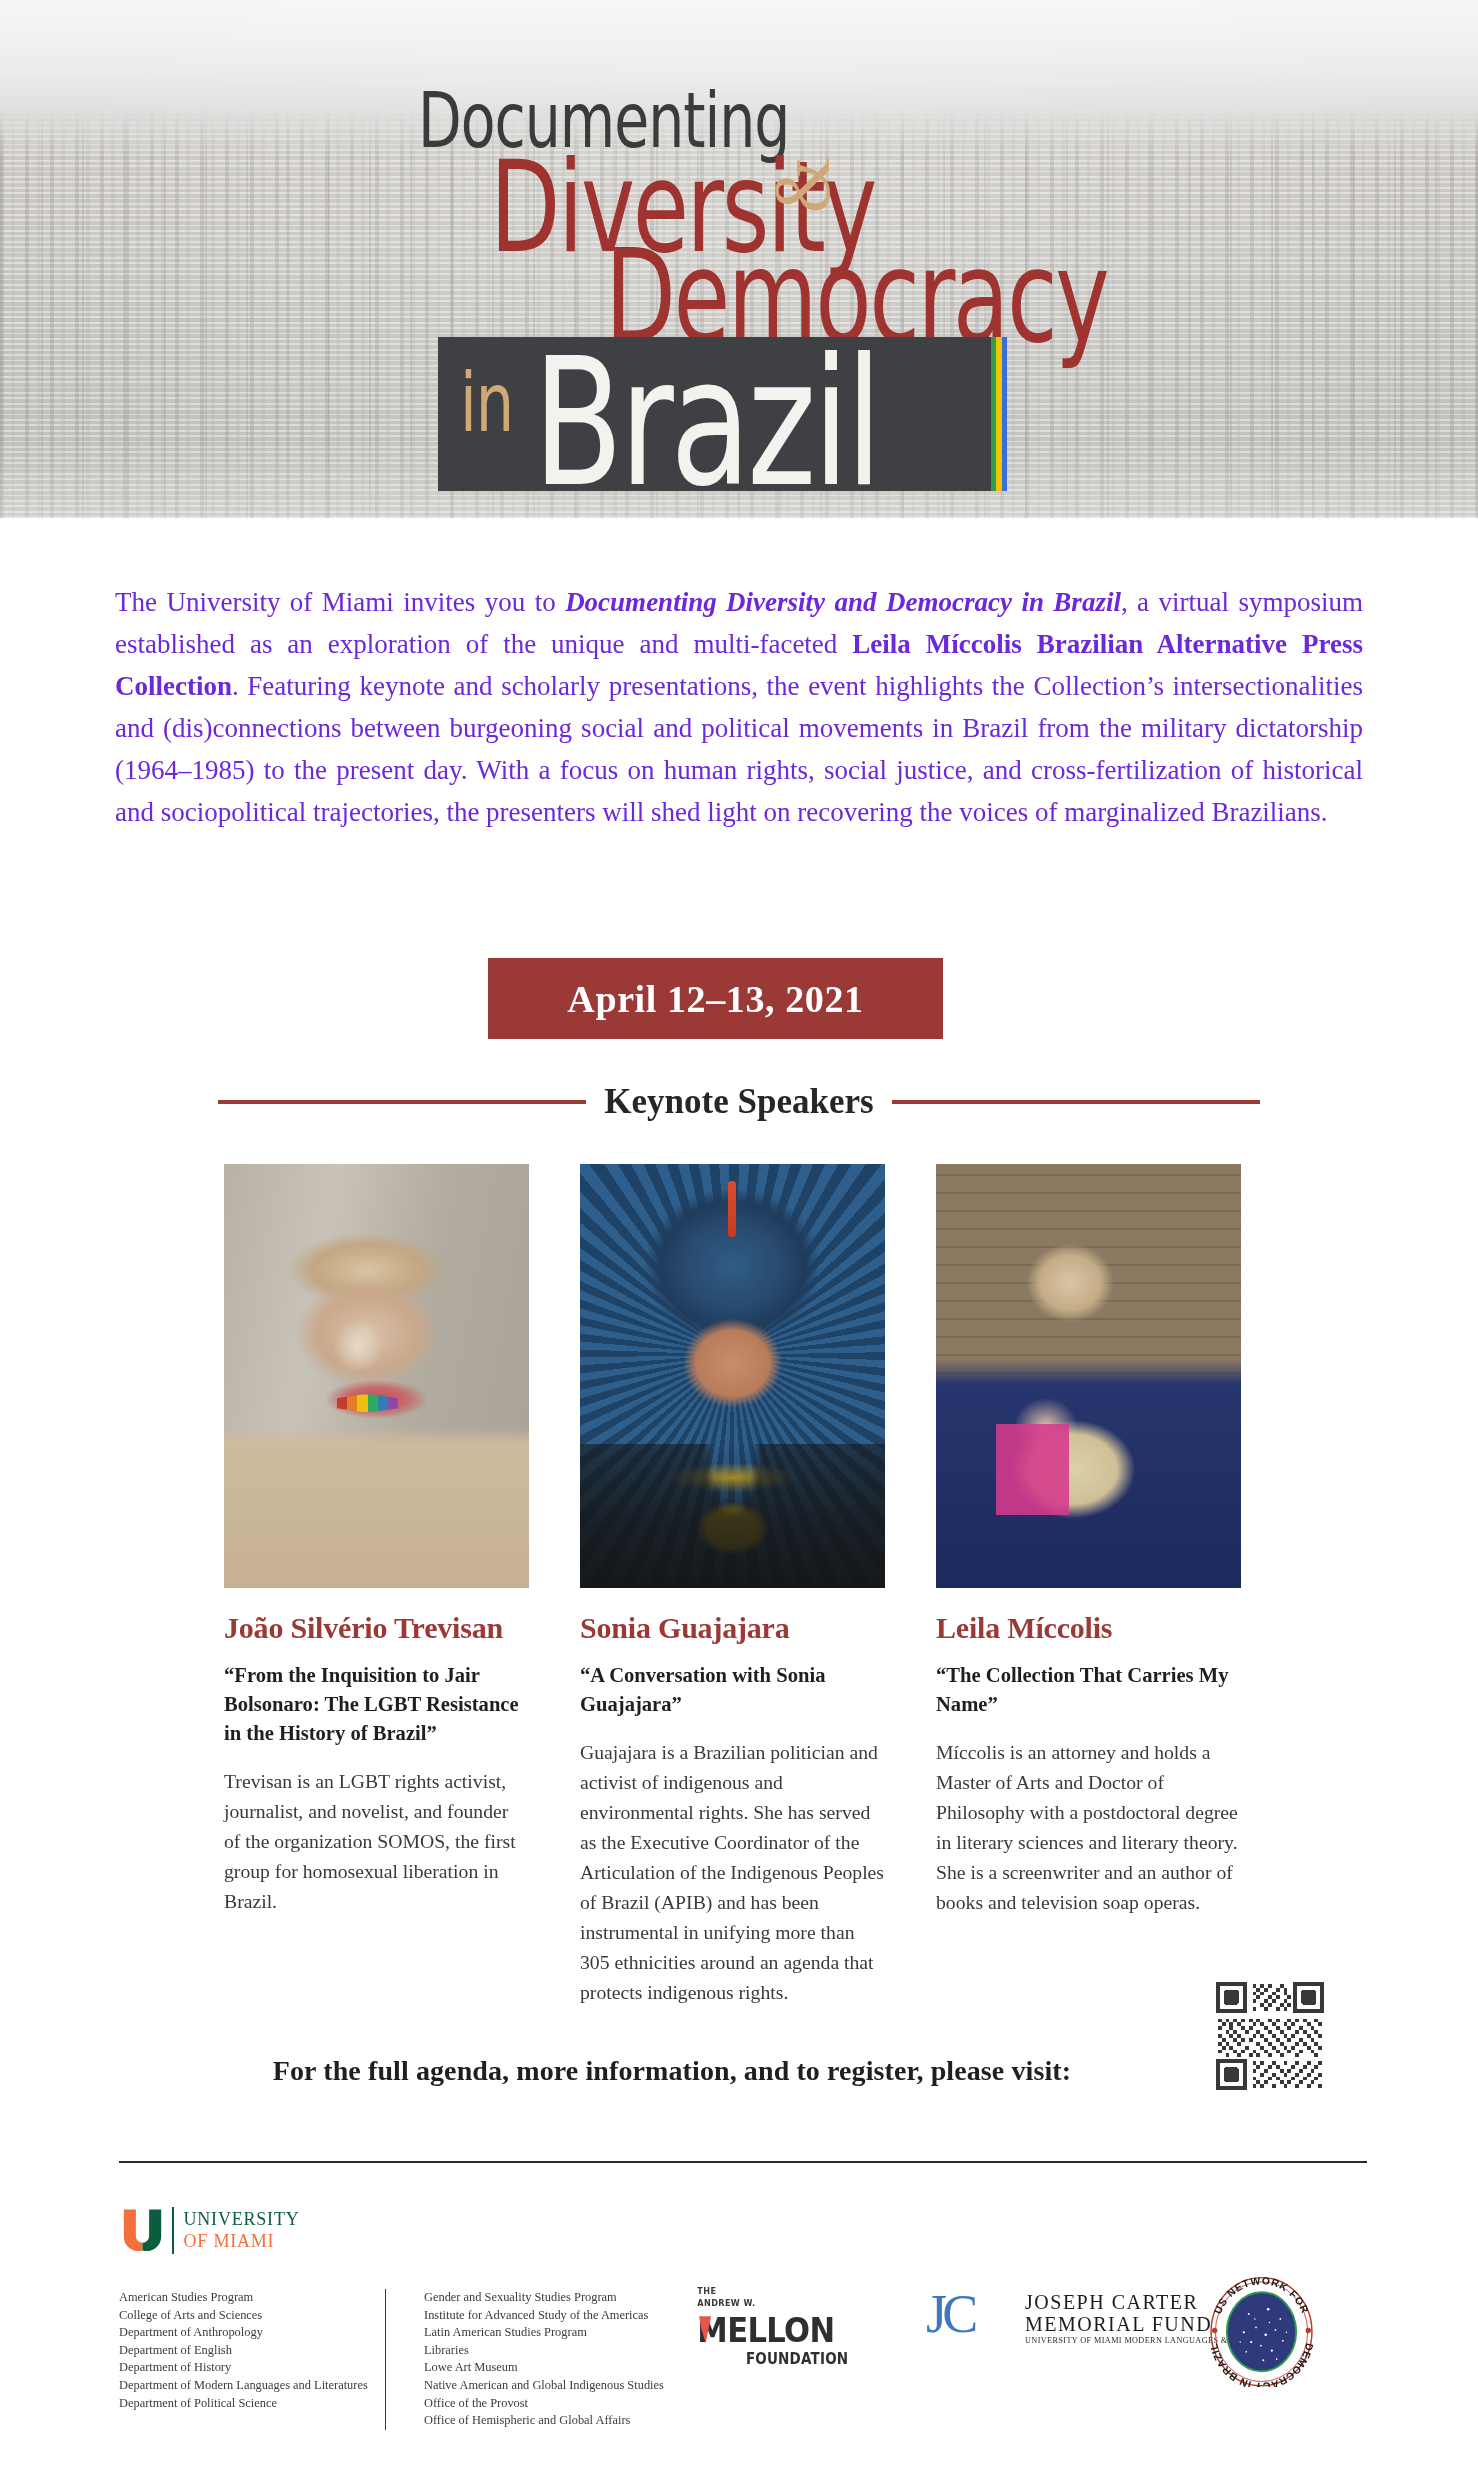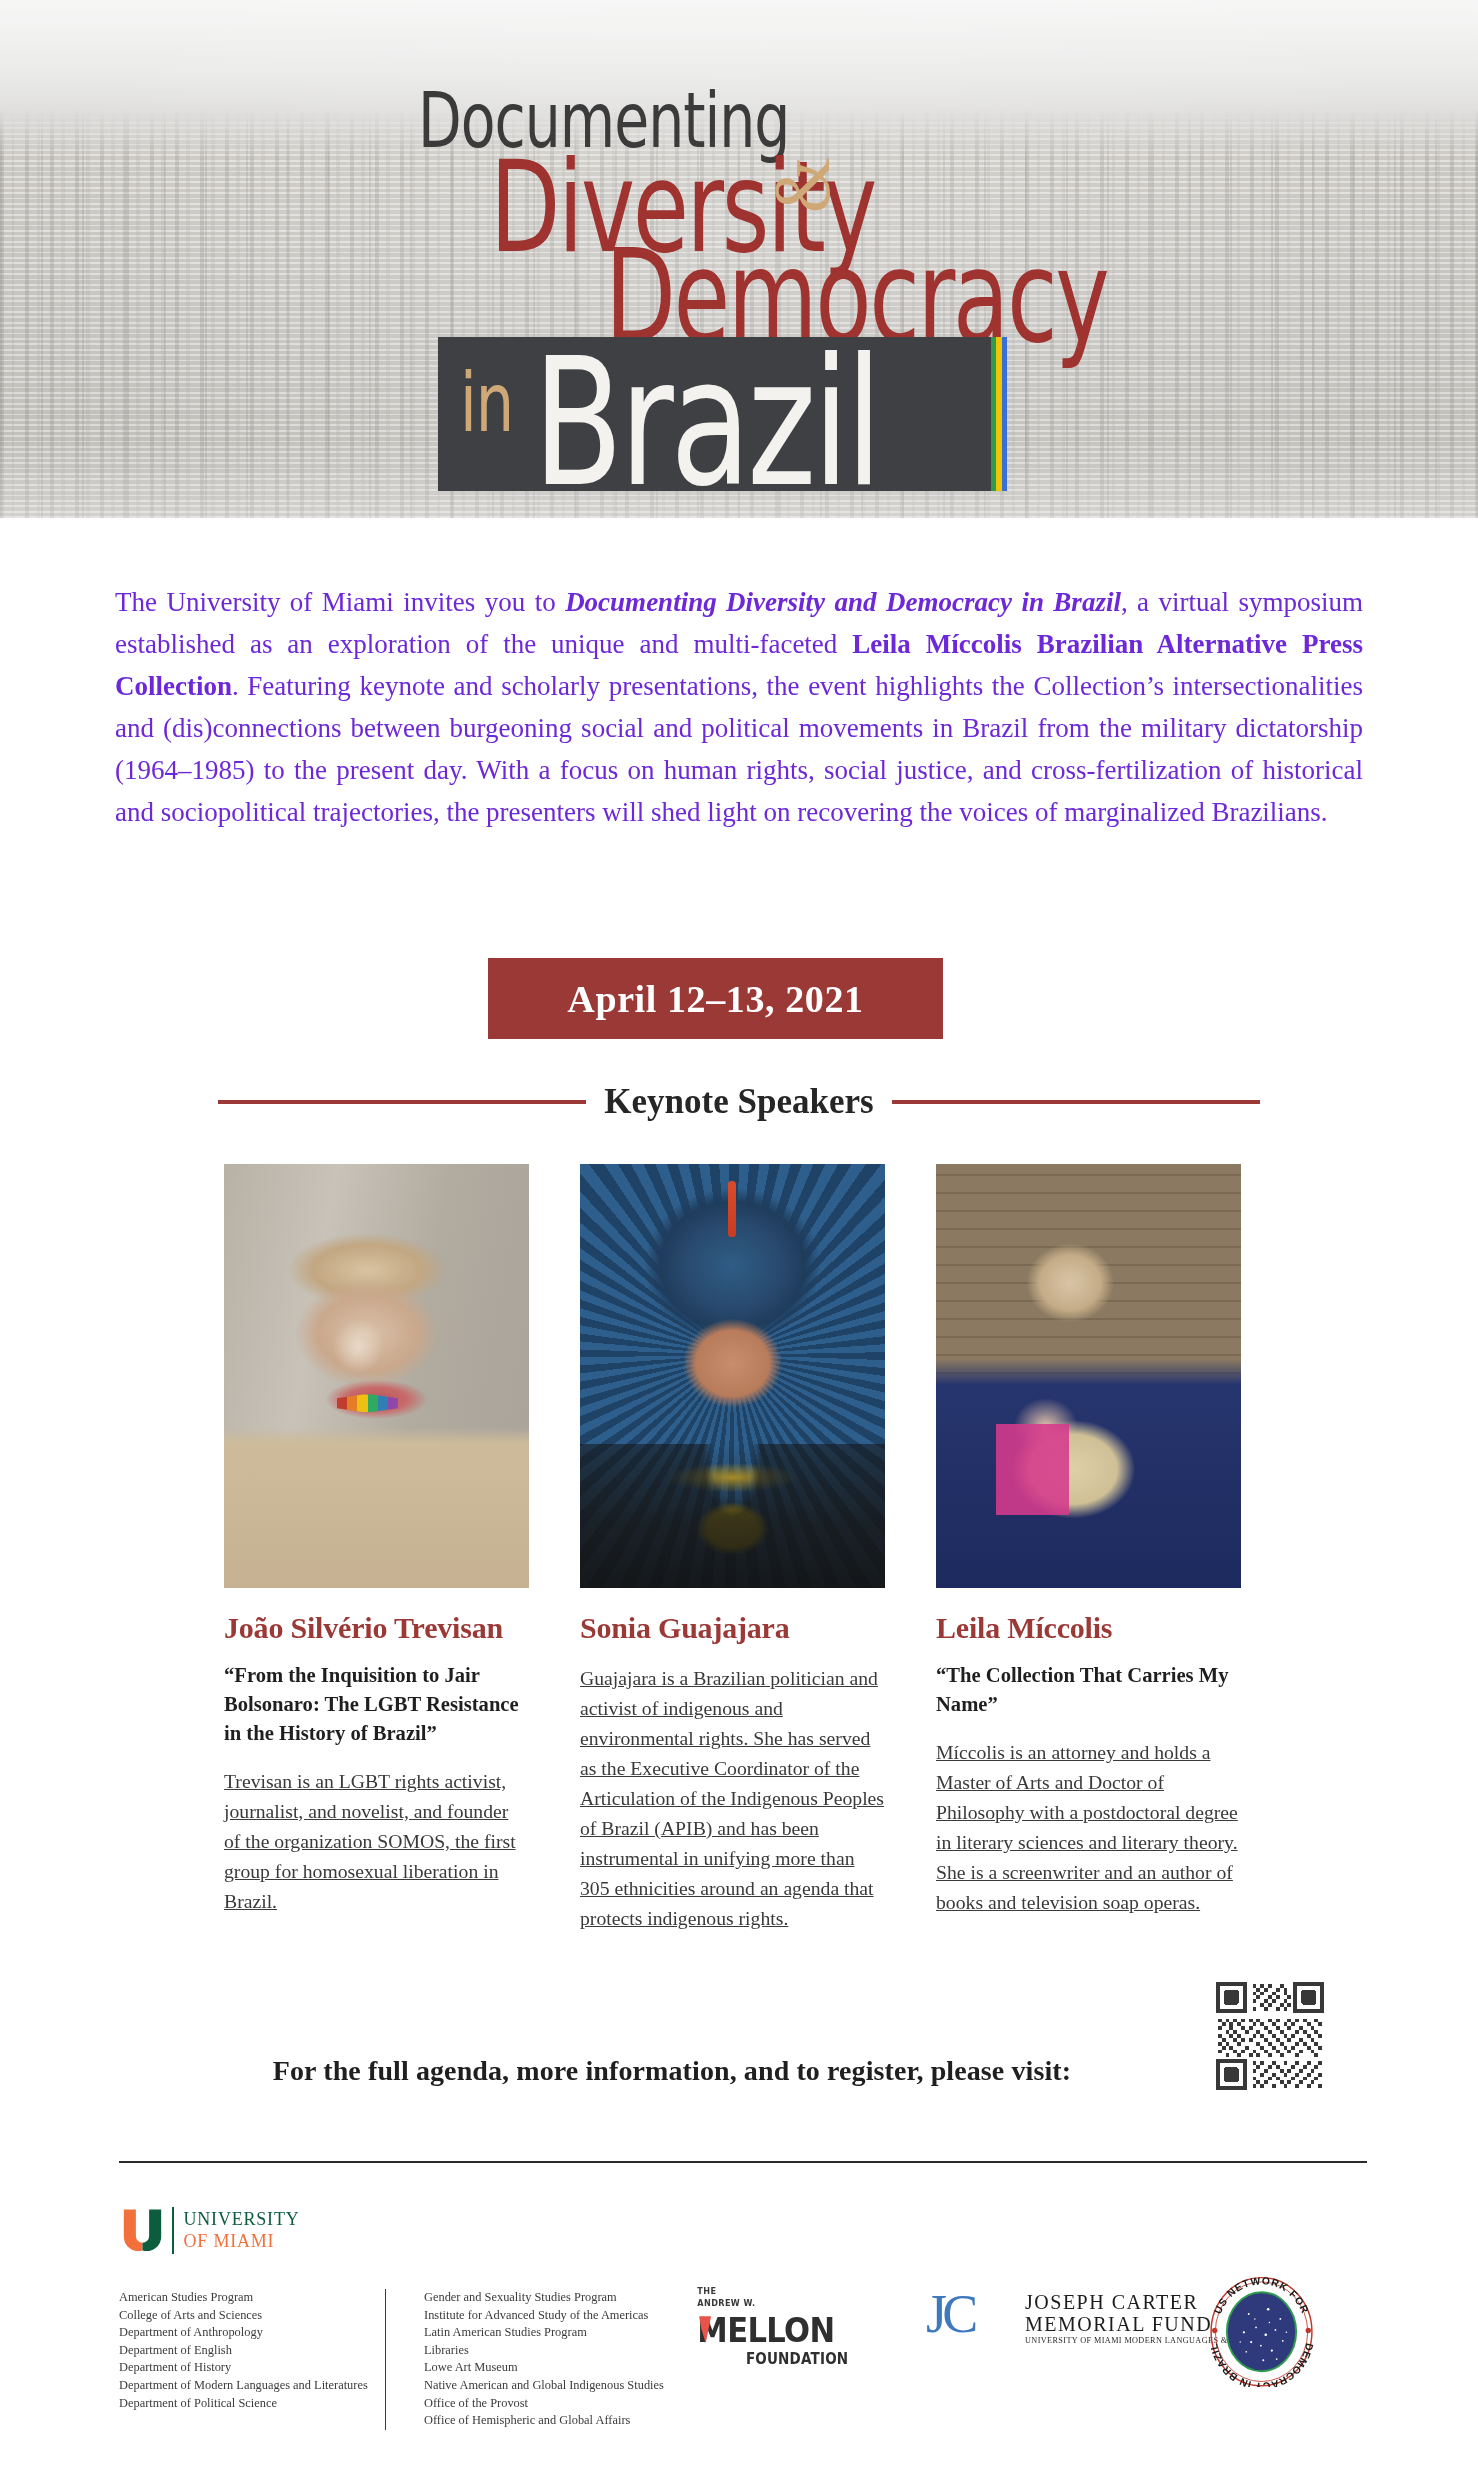--- a/index.html
+++ b/index.html
@@ -303,21 +303,20 @@
     font-size: 20.6px;
     line-height: 29px;
     color: #1f1f1f;
   }
   .sp-bio {
     margin-top: 18px;
     font-family: "Liberation Serif", "DejaVu Serif", serif;
     font-size: 19.7px;
     line-height: 30px;
     color: #3a3a3a;
-    text-decoration: underline;
   }
 
   
   .register {
     position: absolute;
     left: 200px; top: 2055px;
     width: 944px;
     text-align: center;
   }
   .register .line1 {
@@ -497,20 +496,21 @@
       <div class="sp-name">João Silvério Trevisan</div>
       <div class="sp-talk">“From the Inquisition to Jair Bolsonaro: The LGBT Resistance in the History of Brazil”</div>
       <div class="sp-bio">Trevisan is an LGBT rights activist, journalist, and novelist, and founder of the organization SOMOS, the first group for homosexual liberation in Brazil.</div>
     </div>
 
     <div class="speaker">
       <div class="sp-photo">
         <div class="ph-guajajara"></div>
       </div>
       <div class="sp-name">Sonia Guajajara</div>
+      <div class="sp-talk">“A Conversation with Sonia Guajajara”</div>
       <div class="sp-bio">Guajajara is a Brazilian politician and activist of indigenous and environmental rights. She has served as the Executive Coordinator of the Articulation of the Indigenous Peoples of Brazil (APIB) and has been instrumental in unifying more than 305 ethnicities around an agenda that protects indigenous rights.</div>
     </div>
 
     <div class="speaker">
       <div class="sp-photo">
         <div class="ph-miccolis"></div>
       </div>
       <div class="sp-name">Leila Míccolis</div>
       <div class="sp-talk">“The Collection That Carries My Name”</div>
       <div class="sp-bio">Míccolis is an attorney and holds a Master of Arts and Doctor of Philosophy with a postdoctoral degree in literary sciences and literary theory. She is a screenwriter and an author of books and television soap operas.</div>

